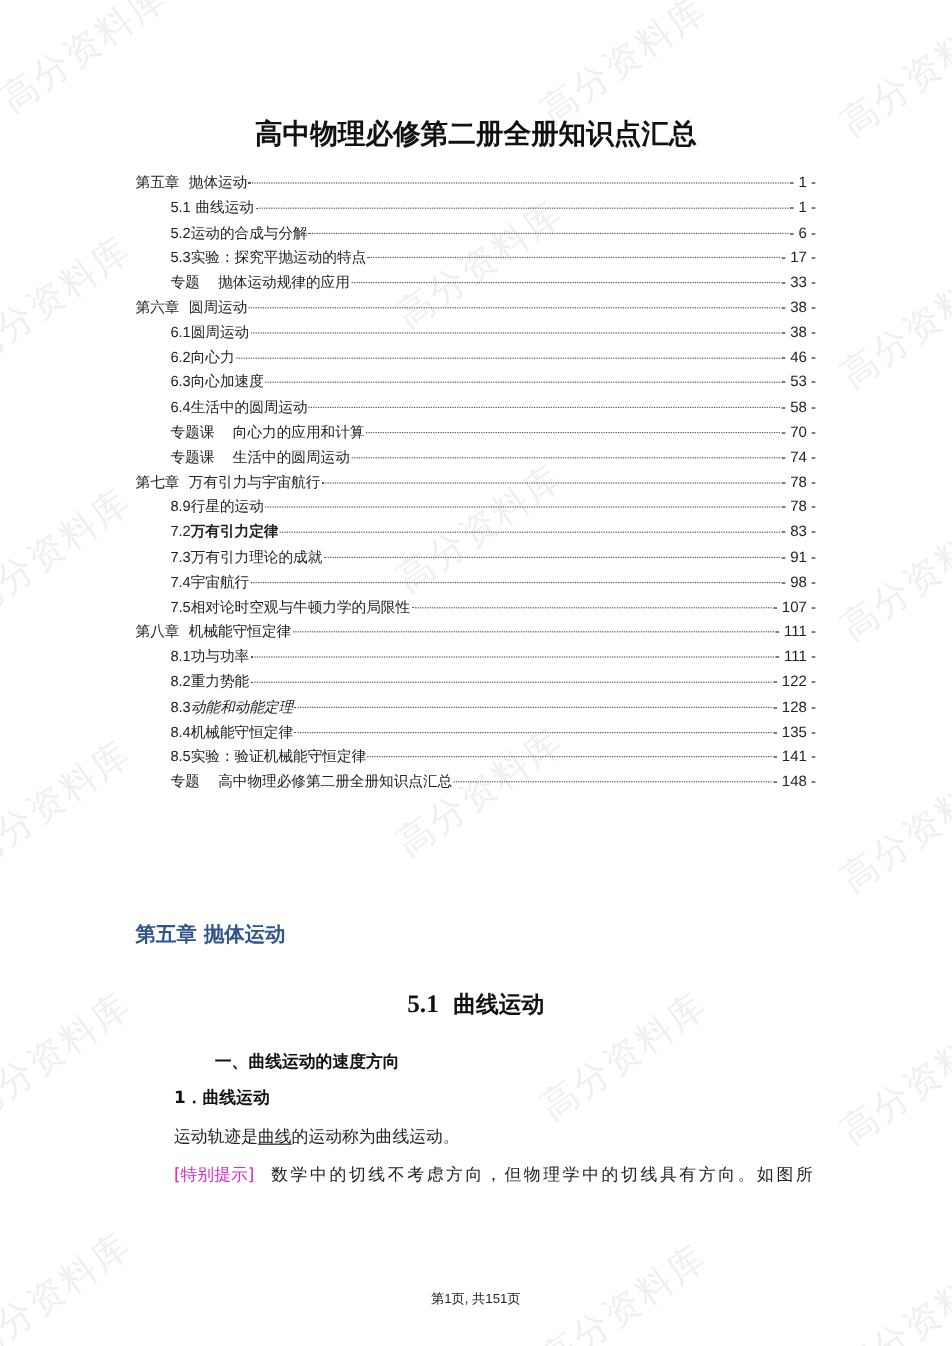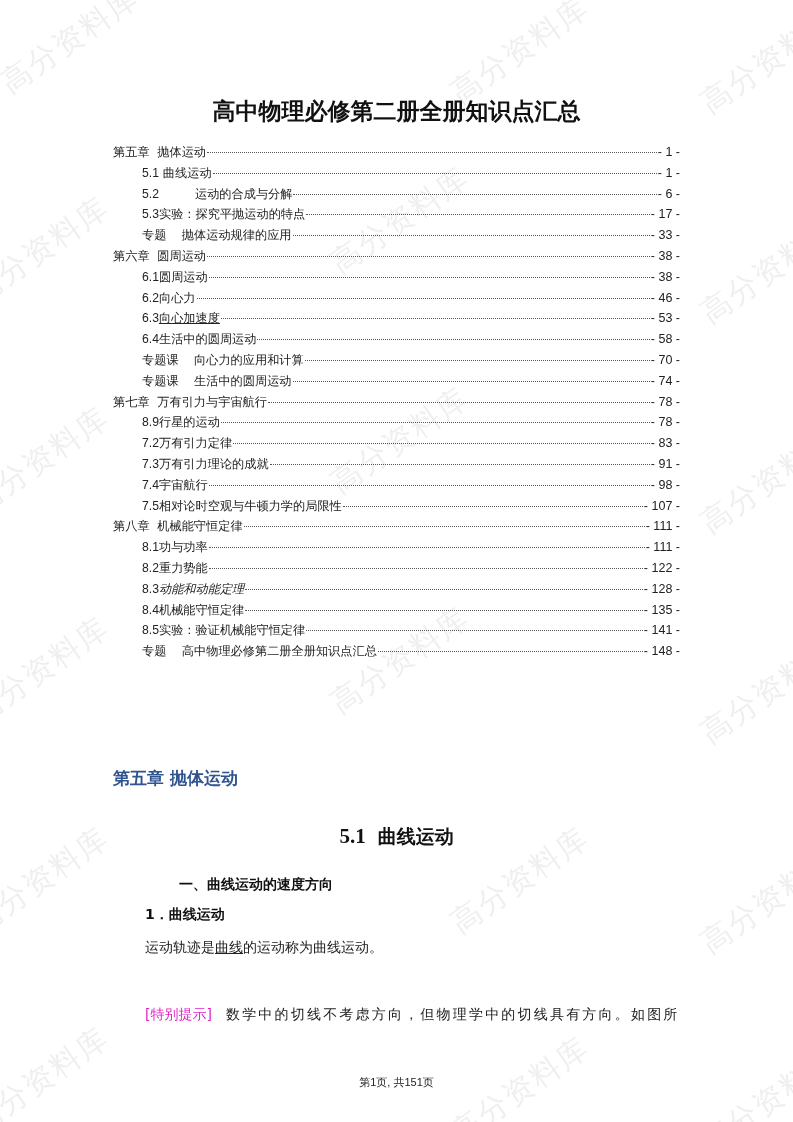--- a/index.html
+++ b/index.html
@@ -84,21 +84,21 @@
         <span class="toc-label"><span style="white-space: pre;">第五章  抛体运动</span></span>
         <span class="toc-dots"></span>
         <span class="toc-page">- 1 -</span>
       </div>
       <div class="toc-row sub">
         <span class="toc-label"><span class="toc-num">5.1</span><span style="white-space: pre;"> 曲线运动</span></span>
         <span class="toc-dots"></span>
         <span class="toc-page">- 1 -</span>
       </div>
       <div class="toc-row sub">
-        <span class="toc-label"><span class="toc-num">5.2</span><span style="white-space: pre; margin-left: 36px;">运动的合成与分解</span></span>
+        <span class="toc-label"><span class="toc-num">5.2</span><span style="white-space: pre;">运动的合成与分解</span></span>
         <span class="toc-dots"></span>
         <span class="toc-page">- 6 -</span>
       </div>
       <div class="toc-row sub">
         <span class="toc-label"><span class="toc-num">5.3</span><span style="white-space: pre;">实验：探究平抛运动的特点</span></span>
         <span class="toc-dots"></span>
         <span class="toc-page">- 17 -</span>
       </div>
       <div class="toc-row sub">
         <span class="toc-label"><span style="white-space: pre;">专题    抛体运动规律的应用</span></span>
@@ -114,21 +114,21 @@
         <span class="toc-label"><span class="toc-num">6.1</span><span style="white-space: pre;">圆周运动</span></span>
         <span class="toc-dots"></span>
         <span class="toc-page">- 38 -</span>
       </div>
       <div class="toc-row sub">
         <span class="toc-label"><span class="toc-num">6.2</span><span style="white-space: pre;">向心力</span></span>
         <span class="toc-dots"></span>
         <span class="toc-page">- 46 -</span>
       </div>
       <div class="toc-row sub">
-        <span class="toc-label"><span class="toc-num">6.3</span><span style="white-space: pre; text-decoration: underline;">向心加速度</span></span>
+        <span class="toc-label"><span class="toc-num">6.3</span><span style="white-space: pre;">向心加速度</span></span>
         <span class="toc-dots"></span>
         <span class="toc-page">- 53 -</span>
       </div>
       <div class="toc-row sub">
         <span class="toc-label"><span class="toc-num">6.4</span><span style="white-space: pre;">生活中的圆周运动</span></span>
         <span class="toc-dots"></span>
         <span class="toc-page">- 58 -</span>
       </div>
       <div class="toc-row sub">
         <span class="toc-label"><span style="white-space: pre;">专题课    向心力的应用和计算</span></span>
@@ -144,21 +144,21 @@
         <span class="toc-label"><span style="white-space: pre;">第七章  万有引力与宇宙航行</span></span>
         <span class="toc-dots"></span>
         <span class="toc-page">- 78 -</span>
       </div>
       <div class="toc-row sub">
         <span class="toc-label"><span class="toc-num">8.9</span><span style="white-space: pre;">行星的运动</span></span>
         <span class="toc-dots"></span>
         <span class="toc-page">- 78 -</span>
       </div>
       <div class="toc-row sub">
-        <span class="toc-label"><span class="toc-num">7.2</span><span style="white-space: pre;">万有引力定律</span></span>
+        <span class="toc-label"><span class="toc-num">7.2</span><span style="white-space: pre; font-weight: bold;">万有引力定律</span></span>
         <span class="toc-dots"></span>
         <span class="toc-page">- 83 -</span>
       </div>
       <div class="toc-row sub">
         <span class="toc-label"><span class="toc-num">7.3</span><span style="white-space: pre;">万有引力理论的成就</span></span>
         <span class="toc-dots"></span>
         <span class="toc-page">- 91 -</span>
       </div>
       <div class="toc-row sub">
         <span class="toc-label"><span class="toc-num">7.4</span><span style="white-space: pre;">宇宙航行</span></span>
@@ -213,18 +213,18 @@
     <span class="num">5.1</span><span>曲线运动</span>
   </div>
 
   <div class="h3" style="top:876px;margin-left:34px;">一、曲线运动的速度方向</div>
   <div class="h3" style="top:906px;">1．曲线运动</div>
 
   <div class="para" style="top:939px;">
     <span>运动轨迹是</span><u>曲线</u><span>的运动称为曲线运动。</span>
   </div>
 
-  <div class="para" style="top:1006px;">
+  <div class="para" style="top:970px;">
     <span class="tip-label">[特别提示]</span><span class="tip-text">数学中的切线不考虑方向，但物理学中的切线具有方向。如图所</span>
   </div>
 
   <div class="footer">第1页, 共151页</div>
 </div>
 
 </body></html>

